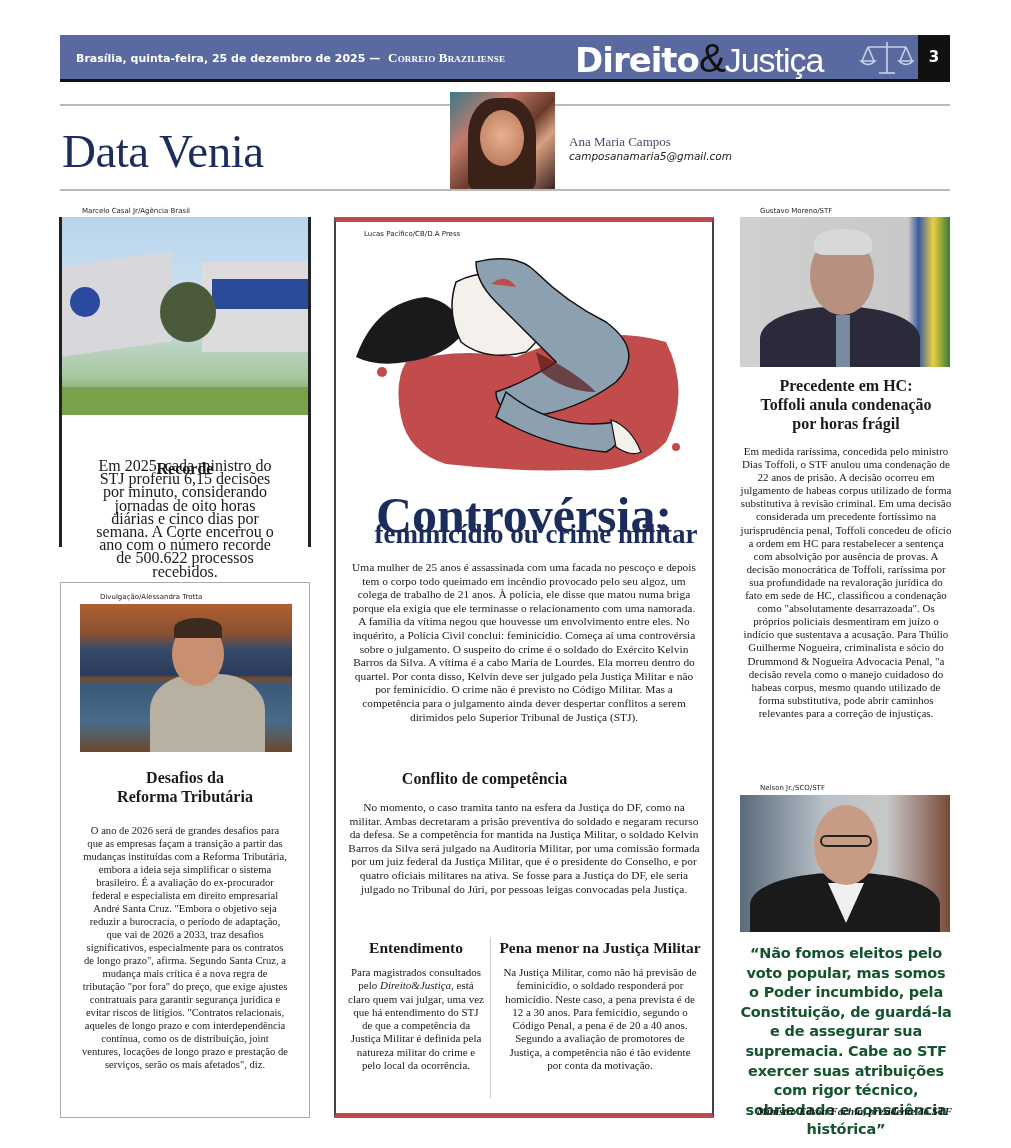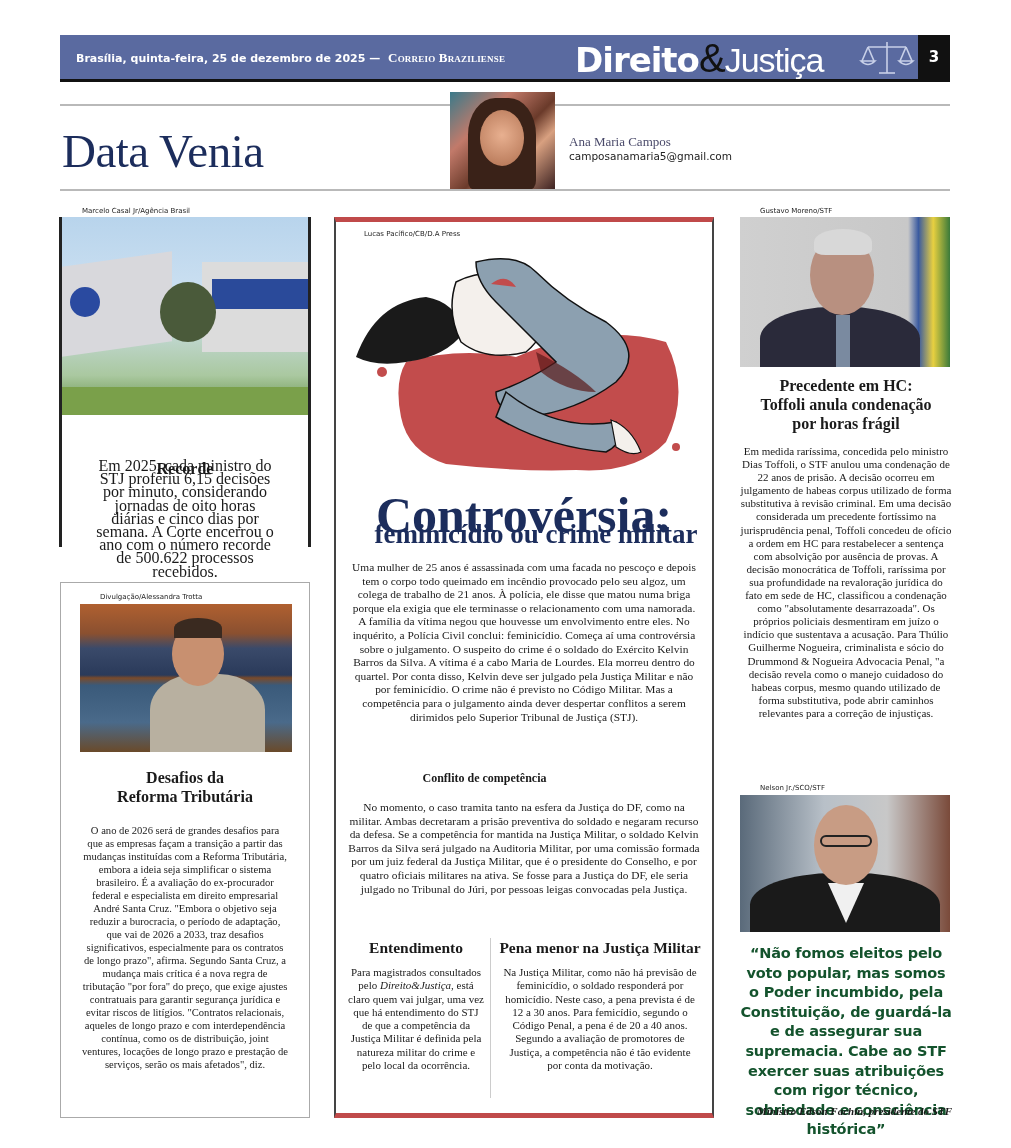--- a/index.html
+++ b/index.html
@@ -49,21 +49,21 @@
   }
   .author-photo .face {
     position: absolute; left: 30px; top: 18px; width: 44px; height: 56px; border-radius: 50%;
     background: radial-gradient(circle at 50% 45%, #e8b090, #b07050);
   }
   .author-photo .hair {
     position: absolute; left: 18px; top: 6px; width: 68px; height: 92px; border-radius: 40% 40% 10% 10%;
     background: #3a2218;
   }
   .author-name { left: 569px; top: 134px; font-size: 13px; color: #4a4a6a; }
-  .author-email { left: 569px; top: 150px; font-size: 10.5px; font-family: "DejaVu Sans", sans-serif; color: #222; }
+  .author-email { left: 569px; top: 150px; font-size: 10.5px; font-style: italic; font-family: "DejaVu Sans", sans-serif; color: #222; }
 
   .credit { font-family: "DejaVu Sans", sans-serif; font-size: 7px; color: #222; padding-left: 20px; }
 
   .box { border: 1px solid #444; background: #fff; }
   .box-left-sides { border-left: 3px solid #222; border-right: 3px solid #222; }
 
   .headline-sm {
     font-family: "Liberation Serif", serif; font-weight: bold; font-size: 16px; text-align: center; color: #1a1a1a;
     line-height: 19px;
   }
@@ -214,21 +214,21 @@
     <path d="M130 20 Q170 10 190 30 Q220 60 260 80 Q300 110 270 140 Q230 170 180 175 Q150 170 150 150 Q180 140 210 120 Q180 90 150 60 Q130 40 130 20 Z" fill="#8ca0b0" stroke="#111" stroke-width="1.5"></path>
     <path d="M160 150 Q210 190 270 180 Q280 200 260 210 Q200 205 150 175 Z" fill="#8ca0b0" stroke="#111" stroke-width="1.5"></path>
     <path d="M265 178 Q285 185 295 210 Q285 215 270 205 Z" fill="#f4f0ec" stroke="#111" stroke-width="1.2"></path>
     <path d="M145 42 Q160 30 170 45" fill="#c24c4c"></path>
     <path d="M190 110 Q230 130 250 150 Q220 150 195 130 Z" fill="#5a1a1a" opacity="0.7"></path>
   </svg>
   <div class="main-title" style="top:272px; font-size:50px; line-height:42px;">Controvérsia:</div>
   <div class="main-title" style="top:296px; font-size:27px; line-height:32px;margin-left:12px;">feminicídio ou crime militar</div>
   <div class="body-text" style="position:absolute; left:12px; top:339px; width:352px; font-size:11.4px; line-height:13.6px;">Uma mulher de 25 anos é assassinada com uma facada no pescoço e depois tem o corpo todo queimado em incêndio provocado pelo seu algoz, um colega de trabalho de 21 anos. À polícia, ele disse que matou numa briga porque ela exigia que ele terminasse o relacionamento com uma namorada. A família da vítima negou que houvesse um envolvimento entre eles. No inquérito, a Polícia Civil conclui: feminicídio. Começa aí uma controvérsia sobre o julgamento. O suspeito do crime é o soldado do Exército Kelvin Barros da Silva. A vítima é a cabo Maria de Lourdes. Ela morreu dentro do quartel. Por conta disso, Kelvin deve ser julgado pela Justiça Militar e não por feminicídio. O crime não é previsto no Código Militar. Mas a competência para o julgamento ainda dever despertar conflitos a serem dirimidos pelo Superior Tribunal de Justiça (STJ).</div>
 
-  <div class="headline-sm" style="position:absolute; left:0; top:547px; width:297px; font-size:12px;">Conflito de competência</div>
+  <div class="headline-sm" style="position:absolute; left:0; top:547px; width:297px; font-size:16px;">Conflito de competência</div>
   <div class="body-text" style="position:absolute; left:12px; top:579px; width:352px; font-size:11.4px; line-height:13.6px;">No momento, o caso tramita tanto na esfera da Justiça do DF, como na militar. Ambas decretaram a prisão preventiva do soldado e negaram recurso da defesa. Se a competência for mantida na Justiça Militar, o soldado Kelvin Barros da Silva será julgado na Auditoria Militar, por uma comissão formada por um juiz federal da Justiça Militar, que é o presidente do Conselho, e por quatro oficiais militares na ativa. Se fosse para a Justiça do DF, ele seria julgado no Tribunal do Júri, por pessoas leigas convocadas pela Justiça.</div>
 
   <div class="headline-sm" style="position:absolute; left:10px; top:716px; width:140px; font-size:15.5px;">Entendimento</div>
   <div class="body-text" style="position:absolute; left:12px; top:744px; width:136px; font-size:11px; line-height:13.3px;">
     <span>Para magistrados consultados pelo </span><em>Direito&amp;Justiça</em><span>, está claro quem vai julgar, uma vez que há entendimento do STJ de que a competência da Justiça Militar é definida pela natureza militar do crime e pelo local da ocorrência.</span>
   </div>
   <div style="position:absolute; left:154px; top:716px; width:1px; height:160px; background:#ccc;"></div>
   <div class="headline-sm" style="position:absolute; left:158px; top:716px; width:212px; font-size:15.5px;">Pena menor na Justiça Militar</div>
   <div class="body-text" style="position:absolute; left:166px; top:744px; width:196px; font-size:11px; line-height:13.3px;">Na Justiça Militar, como não há previsão de feminicídio, o soldado responderá por homicídio. Neste caso, a pena prevista é de 12 a 30 anos. Para femicídio, segundo o Código Penal, a pena é de 20 a 40 anos. Segundo a avaliação de promotores de Justiça, a competência não é tão evidente por conta da motivação.</div>
 </div>

